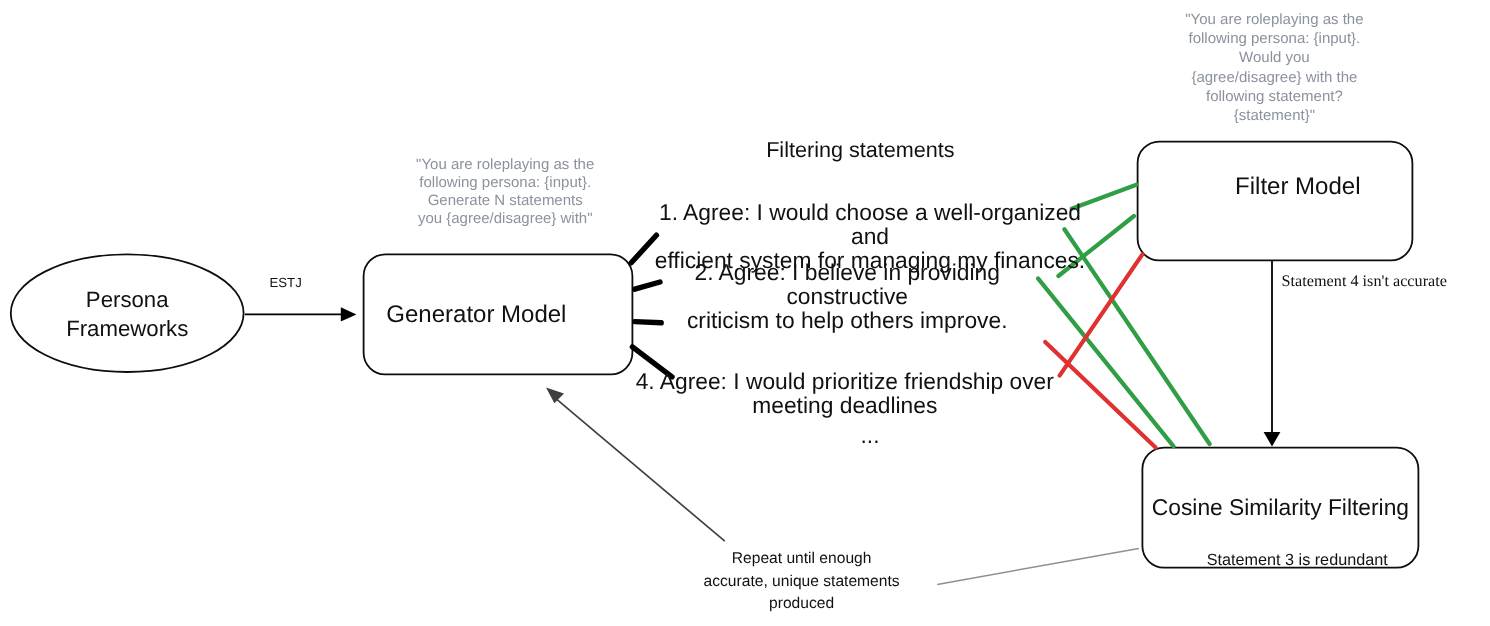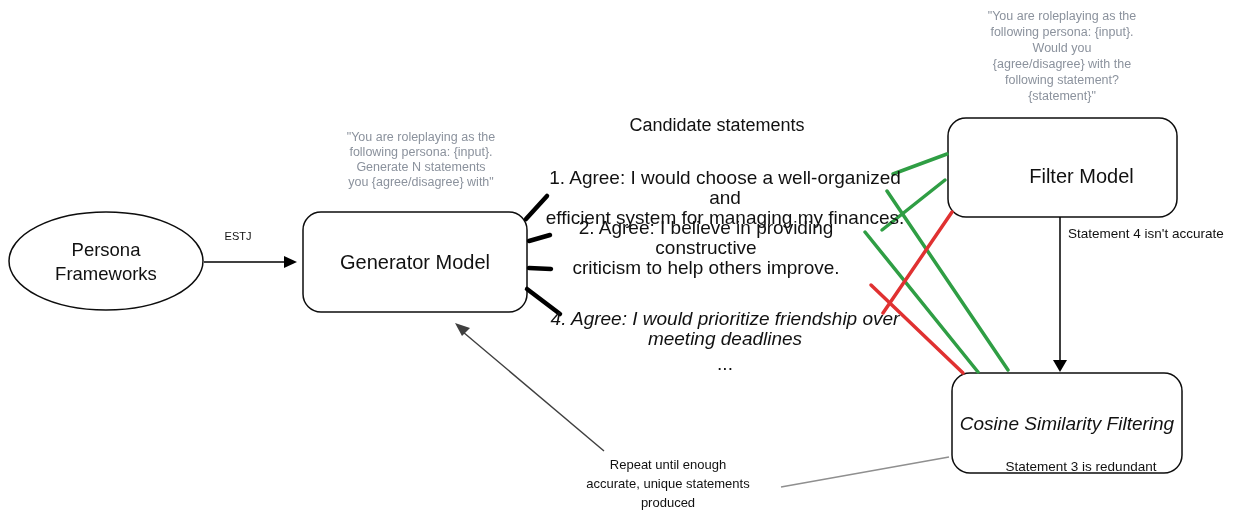--- a/index.html
+++ b/index.html
@@ -74,44 +74,44 @@
   <div class="txt center" style="left:16px;top:238px;width:180px;font-size:18.5px;line-height:24px;">Persona
 Frameworks</div>
 
   <div class="txt center" style="left:218px;top:226px;width:40px;font-size:11px;">ESTJ</div>
 
   <div class="txt center prompt" style="left:331px;top:130px;width:180px;">"You are roleplaying as the
 following persona: {input}.
 Generate N statements
 you {agree/disagree} with"</div>
 
-  <div class="txt center node-label" style="left:303px;top:250px;width:224px;">Generator Model</div>
+  <div class="txt center node-label" style="left:285px;top:250px;width:224px;">Generator Model</div>
 
-  <div class="txt center heading" style="left:597px;top:115px;width:240px;">Candidate statements</div>
+  <div class="txt center heading" style="left:597px;top:115px;width:240px;">Filtering statements</div>
 
   <div class="txt center stmt" style="left:545px;top:168px;width:360px;">1. Agree: I would choose a well-organized and
 efficient system for managing my finances.</div>
   <div class="txt center stmt" style="left:526px;top:218px;width:360px;">2. Agree: I believe in providing constructive
 criticism to help others improve.</div>
-  <div class="txt center stmt" style="left:545px;top:309px;width:360px;font-style:italic;">4. Agree: I would prioritize friendship over
+  <div class="txt center stmt" style="left:524px;top:309px;width:360px;">4. Agree: I would prioritize friendship over
 meeting deadlines</div>
   <div class="txt center stmt" style="left:545px;top:354px;width:360px;">...</div>
 
   <div class="txt center prompt prompt6" style="left:957px;top:8px;width:210px;">"You are roleplaying as the
 following persona: {input}.
 Would you
 {agree/disagree} with the
 following statement?
 {statement}"</div>
 
-  <div class="txt center node-label" style="left:948px;top:164px;width:267px;">Filter Model</div>
+  <div class="txt center node-label" style="left:948px;top:144px;width:267px;">Filter Model</div>
 
-  <div class="txt small-note" style="left:1068px;top:226px;">Statement 4 isn't accurate</div>
+  <div class="txt small-note" style="left:1068px;top:226px;font-family:Liberation Serif, serif;">Statement 4 isn't accurate</div>
 
-  <div class="txt center" style="left:952px;top:412px;width:230px;font-size:19px;line-height:23px;font-style:italic;">Cosine Similarity Filtering</div>
+  <div class="txt center" style="left:952px;top:412px;width:230px;font-size:19px;line-height:23px;">Cosine Similarity Filtering</div>
 
   <div class="txt center small-note" style="left:952px;top:459px;width:258px;">Statement 3 is redundant</div>
 
   <div class="txt center repeat" style="left:543px;top:455px;width:250px;">Repeat until enough
 accurate, unique statements
 produced</div>
 
 </div>
 
 </body></html>

